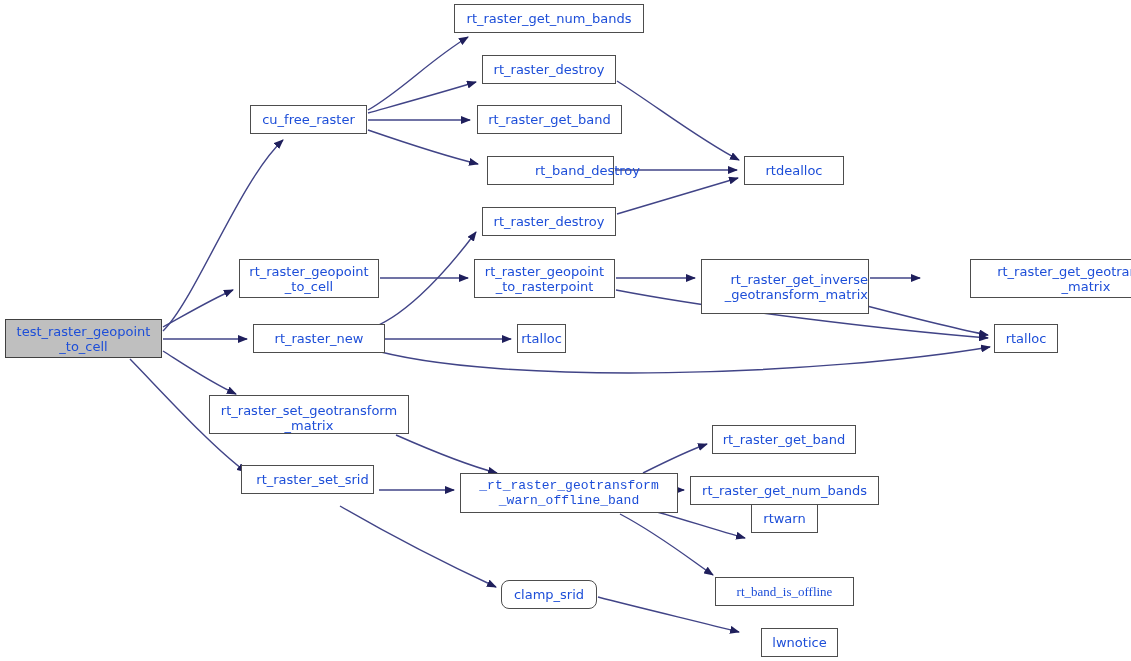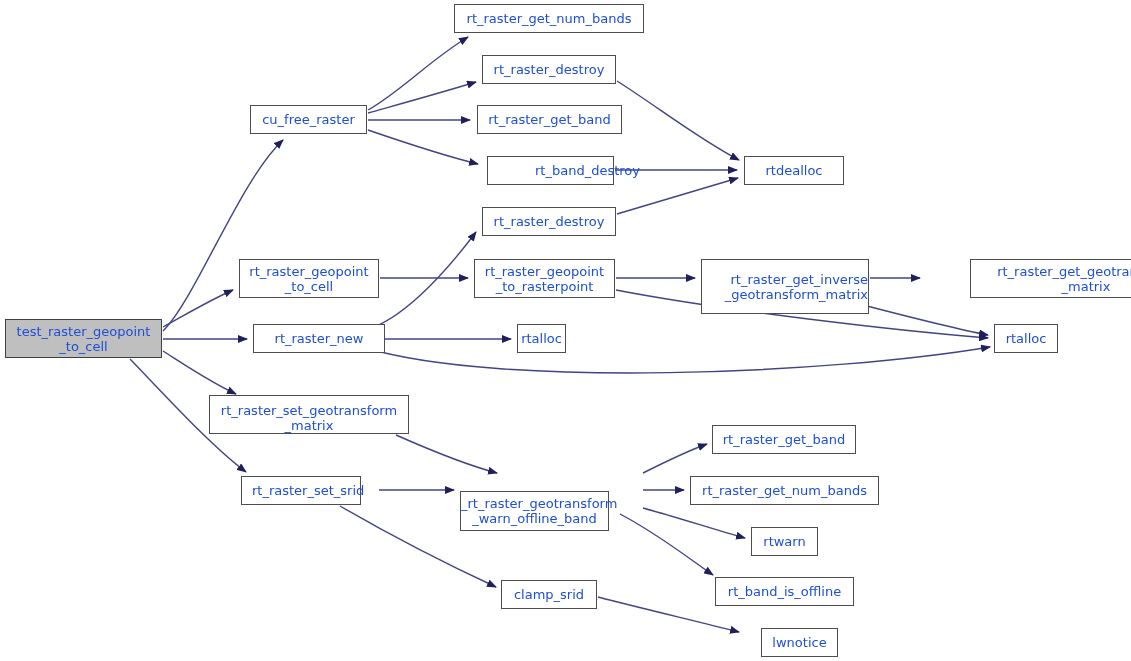--- a/index.html
+++ b/index.html
@@ -108,22 +108,22 @@
       <div class="node" style="left: 926px; top: 259px; width: 232px; height: 39px; margin-left: 44px;"><span class="node-label">rt_raster_get_geotransform
 _matrix</span></div>
       <div class="node highlight" style="left: 5px; top: 319px; width: 157px; height: 39px;"><span class="node-label">test_raster_geopoint
 _to_cell</span></div>
       <div class="node" style="left: 253px; top: 324px; width: 132px; height: 29px;"><span class="node-label">rt_raster_new</span></div>
       <div class="node" style="left: 517px; top: 324px; width: 49px; height: 29px;"><span class="node-label">rtalloc</span></div>
       <div class="node" style="left: 994px; top: 324px; width: 64px; height: 29px;"><span class="node-label">rtalloc</span></div>
       <div class="node" style="left: 209px; top: 395px; width: 200px; height: 39px; align-items: flex-end;"><span class="node-label">rt_raster_set_geotransform
 _matrix</span></div>
       <div class="node" style="left: 712px; top: 425px; width: 144px; height: 29px;"><span class="node-label">rt_raster_get_band</span></div>
-      <div class="node" style="left: 241px; top: 476px; width: 120px; height: 29px; padding-left: 10px;"><span class="node-label">rt_raster_set_srid</span></div>
-      <div class="node" style="left: 460px; top: 491px; width: 149px; height: 40px;"><span class="node-label">_rt_raster_geotransform
+      <div class="node" style="left: 241px; top: 465px; width: 133px; height: 29px; padding-left: 10px;"><span class="node-label">rt_raster_set_srid</span></div>
+      <div class="node" style="left: 460px; top: 473px; width: 218px; height: 40px; font-family: Liberation Mono, monospace;"><span class="node-label">_rt_raster_geotransform
 _warn_offline_band</span></div>
       <div class="node" style="left: 690px; top: 476px; width: 189px; height: 29px;"><span class="node-label">rt_raster_get_num_bands</span></div>
-      <div class="node" style="left: 751px; top: 527px; width: 67px; height: 29px;"><span class="node-label">rtwarn</span></div>
-      <div class="node" style="left: 715px; top: 577px; width: 139px; height: 29px;"><span class="node-label">rt_band_is_offline</span></div>
-      <div class="node" style="left: 501px; top: 580px; width: 96px; height: 29px;"><span class="node-label">clamp_srid</span></div>
+      <div class="node" style="left: 751px; top: 504px; width: 67px; height: 29px;"><span class="node-label">rtwarn</span></div>
+      <div class="node" style="left: 715px; top: 577px; width: 139px; height: 29px; font-family: Liberation Serif, serif;"><span class="node-label">rt_band_is_offline</span></div>
+      <div class="node" style="left: 501px; top: 580px; width: 96px; height: 29px; border-radius: 8px;"><span class="node-label">clamp_srid</span></div>
       <div class="node" style="left: 745px; top: 628px; width: 77px; height: 29px; margin-left: 16px;"><span class="node-label">lwnotice</span></div>
     </div>
 </div>
 
 </body></html>

